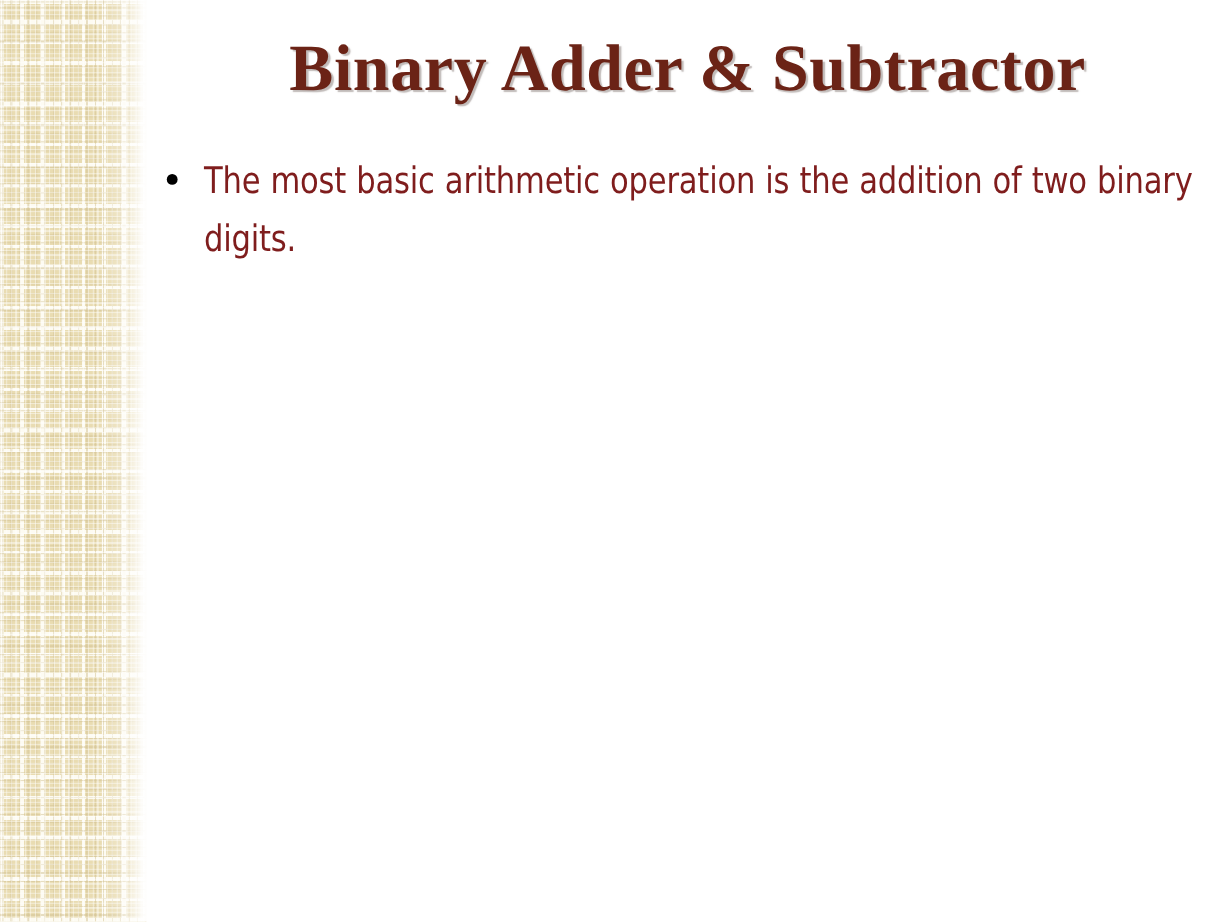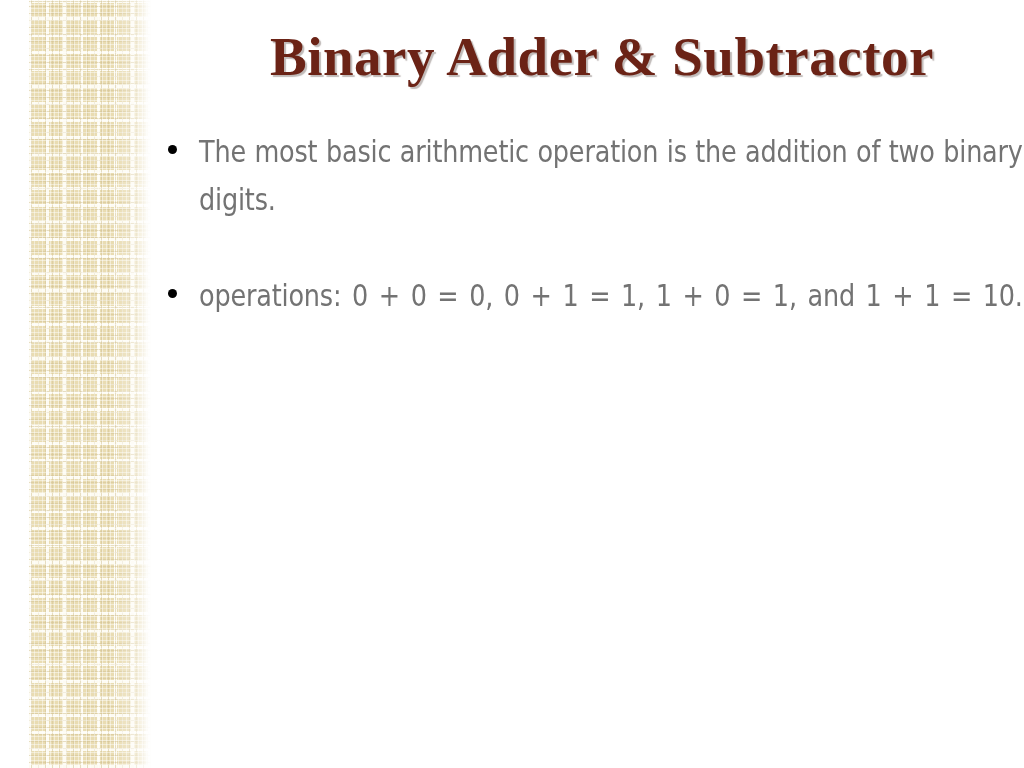--- a/index.html
+++ b/index.html
@@ -12,21 +12,20 @@
     height: 768px;
     overflow: hidden;
     font-family: "Liberation Sans", sans-serif;
   }
 
   #slide {
     position: relative;
     width: 808px;
     height: 768px;
     background: #ffffff;
-    margin-left: 29px;
   }
 
   
   #sidebar {
     position: absolute;
     left: 0;
     top: 0;
     width: 122px;
     height: 768px;
     
@@ -89,21 +88,21 @@
   #body {
     position: absolute;
     left: 132px;
     top: 128px;
     width: 862px;
   }
   .bullet-row {
     position: relative;
     padding-left: 38px;
     margin: 0;
-    color: #737373;
+    color: #7f1d1d;
   }
   .bullet-dot {
     position: absolute;
     left: 7px;
     top: 17px;
     width: 9px;
     height: 9px;
     border-radius: 50%;
     background: #000000;
   }
@@ -140,20 +139,16 @@
   <div id="title">Binary Adder &amp; Subtractor</div>
 
   <div id="body">
 
     <div class="bullet-row">
       <span class="bullet-dot"></span>
       <span class="bullet-text">The most basic arithmetic operation is the addition of two binary digits.</span>
     </div>
 
 
-    <div class="bullet-row">
-      <span class="bullet-dot"></span>
-      <span class="bullet-text">operations: 0 + 0 = 0, 0 + 1 = 1, 1 + 0 = 1, and 1 + 1 = 10.</span>
-    </div>
 
 
   </div>
 </div>
 
 </body></html>

